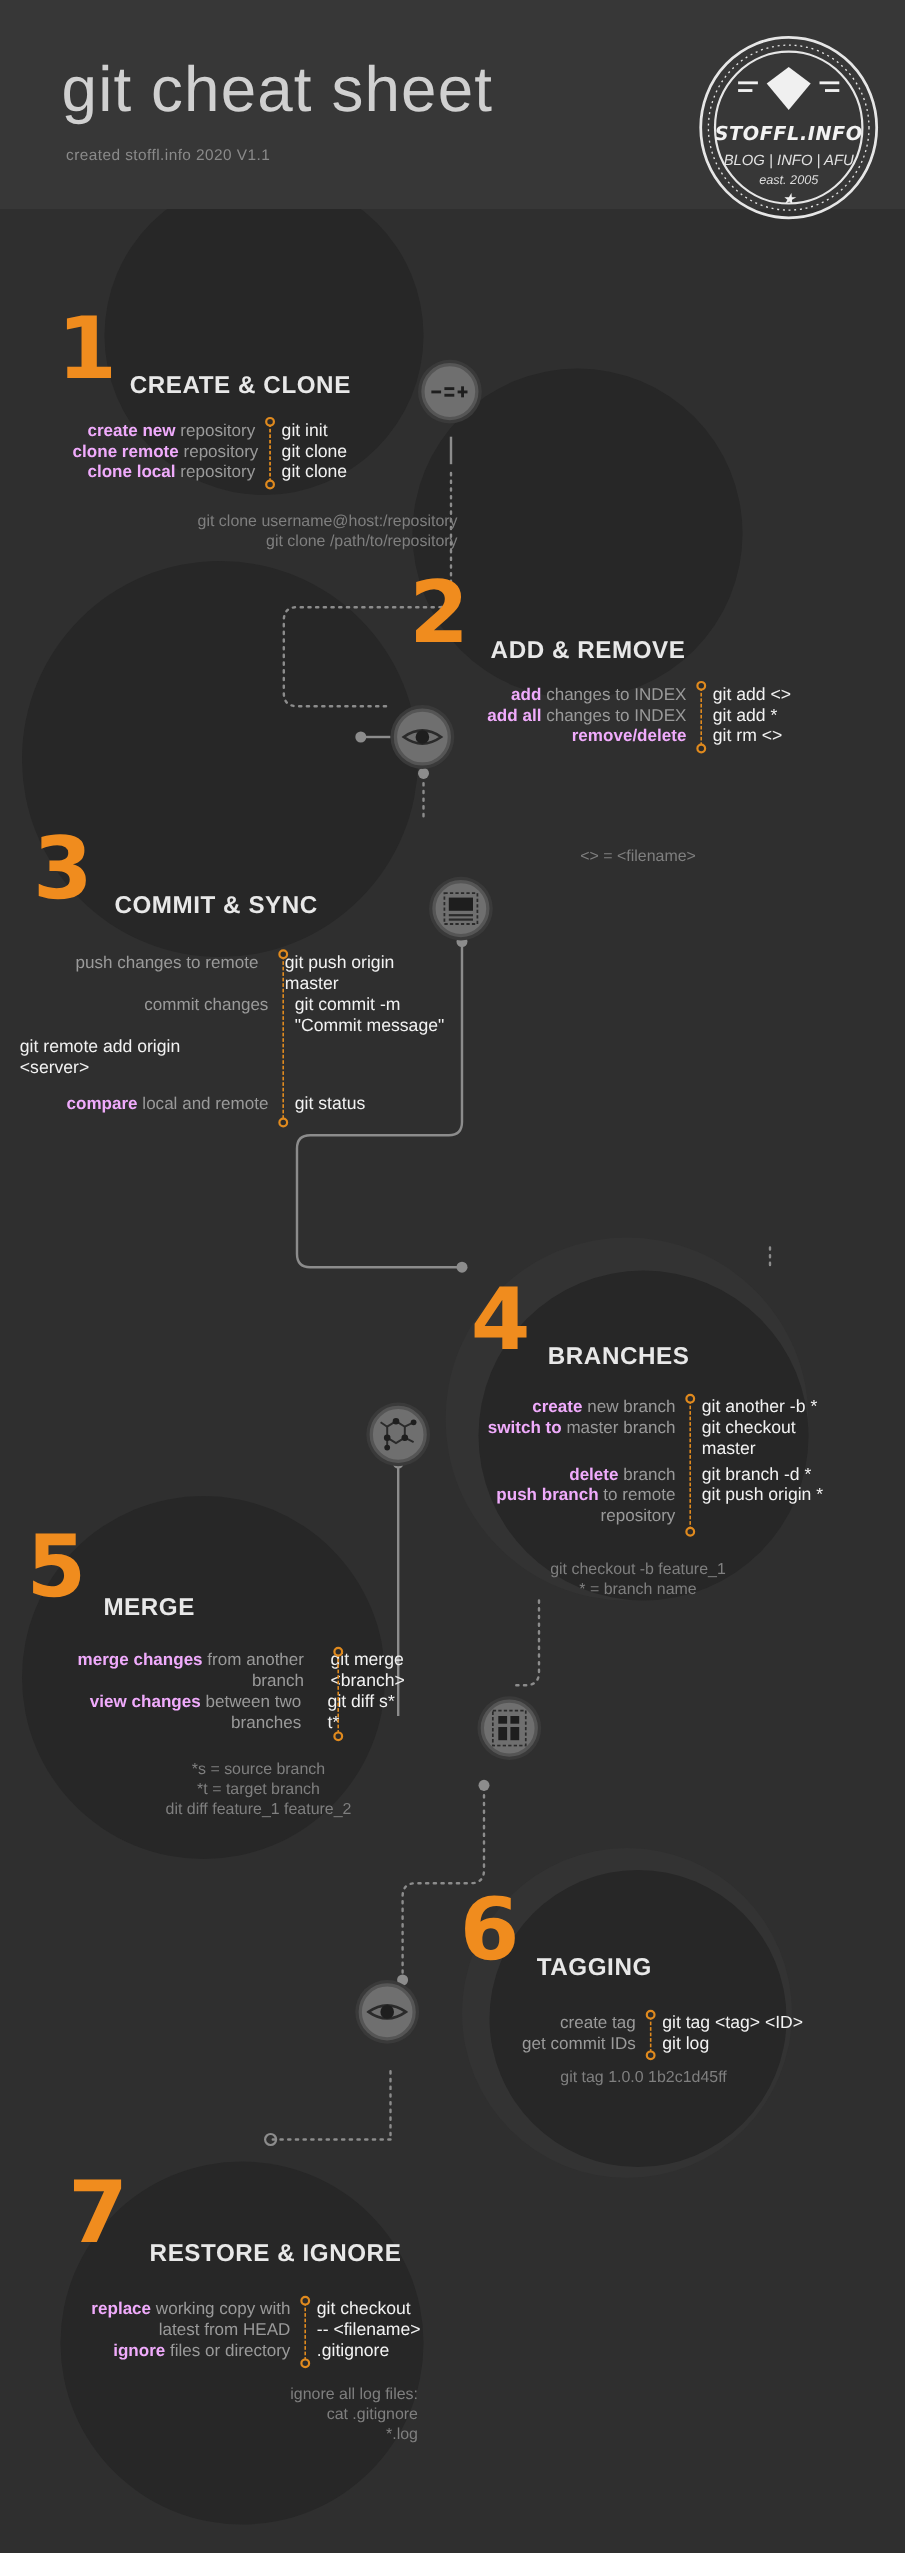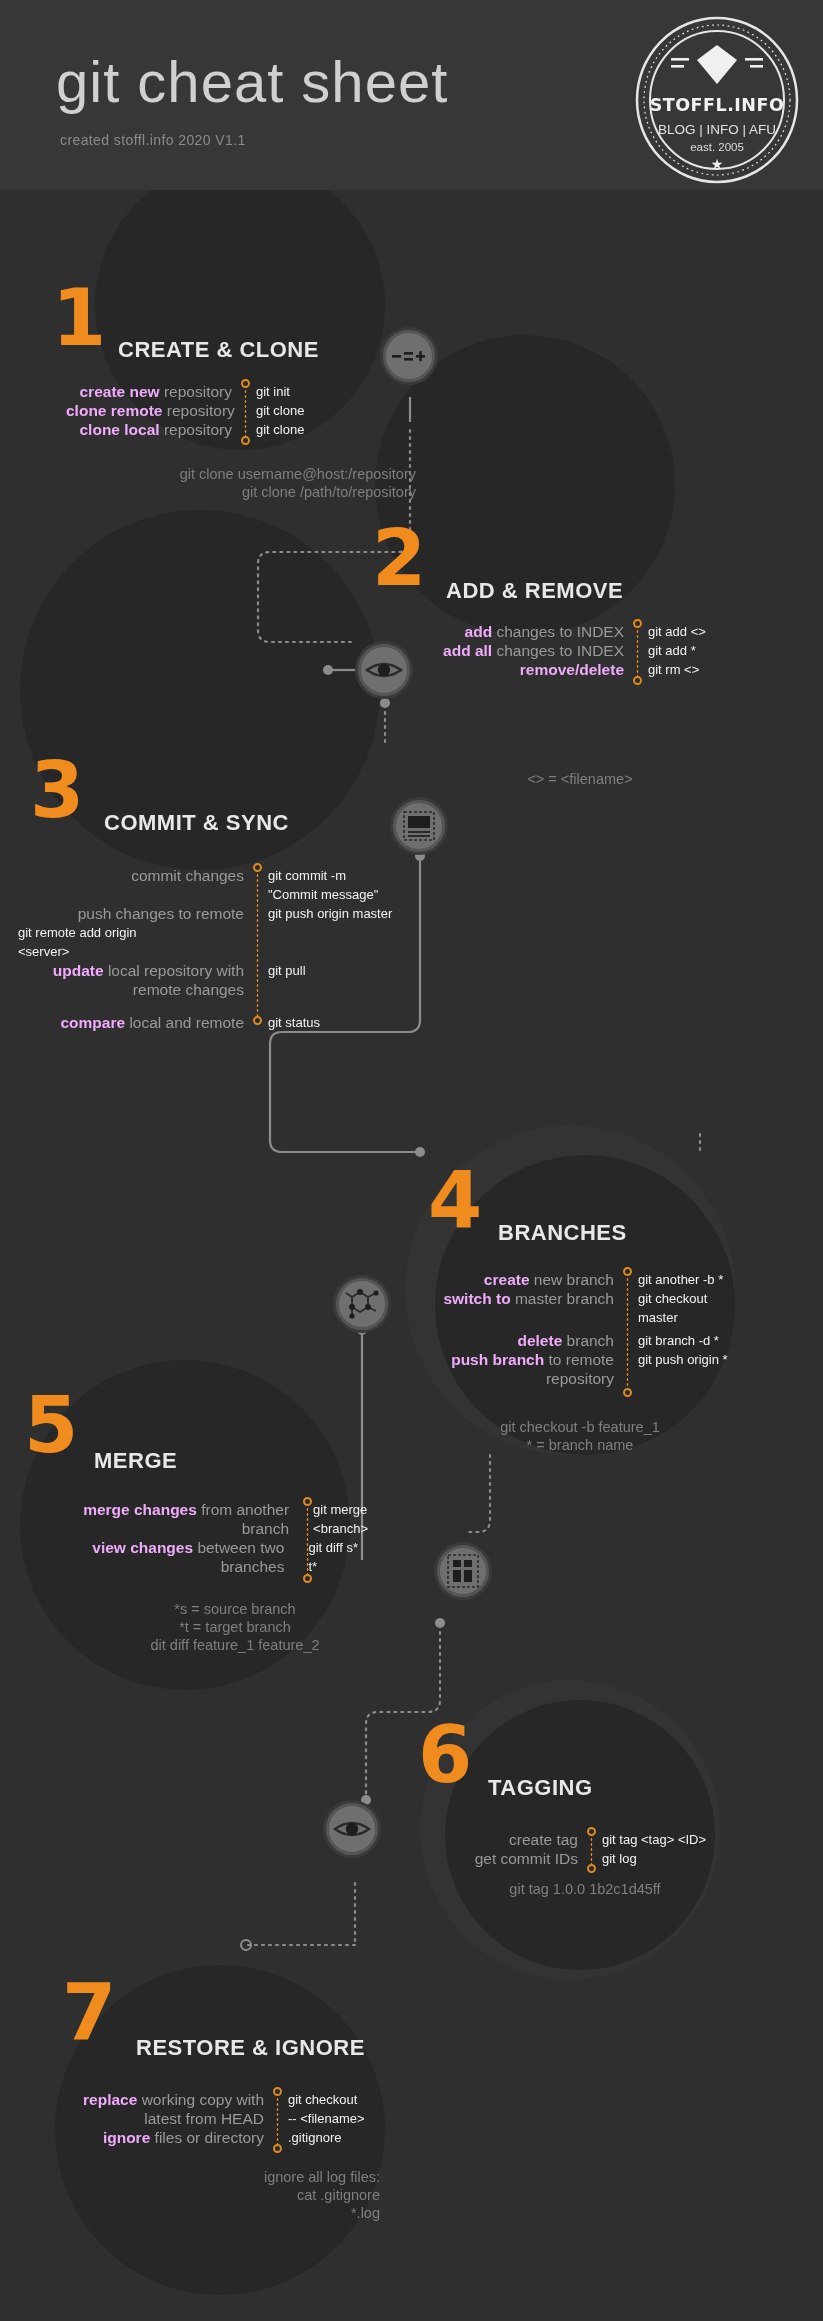--- a/index.html
+++ b/index.html
@@ -45,22 +45,22 @@
     position: absolute;
     left: 60px; top: 132px;
     font-size: 14px;
     color: #8a8a8a;
     letter-spacing: .4px;
   }
 
   
   #logo {
     position: absolute;
-    right: 22px; top: 16px;
-    width: 168px; height: 168px;
+    right: 22px; top: 32px;
+    width: 168px; height: 168px; font-style: italic;
   }
   #logo svg { display: block; }
 
   
   .section { position: absolute; }
   .sec-num {
     position: absolute;
     color: #f08c1e;
     font-weight: bold;
     font-size: 78px;
@@ -82,21 +82,21 @@
   .desc {
     text-align: right;
     font-size: 15.5px;
     line-height: 19px;
     color: #9a9a9a;
     white-space: nowrap;
     padding-right: 12px;
   }
   .desc b { color: #f0abfc; font-weight: bold; }
   .cmd {
-    font-size: 13px;
+    font-size: 16px;
     line-height: 19px;
     color: #f2f2f2;
     white-space: pre-line;
     padding-left: 12px;
   }
   
   .divider {
     position: absolute;
     width: 3px;
     background-image: radial-gradient(#e08a1e 45%, transparent 48%);
@@ -338,36 +338,31 @@
     <div class="sec-num" style="left:30px;  top:760px;">3</div>
     <div class="sec-title" style="left:104px; top:810px;">COMMIT &amp; SYNC</div>
 
     <div class="cmd-table" style="left:6px; top:866px; width:400px;">
       <div style="position:relative;">
         <div class="divider" style="left:250px; top:2px; height:152px;">
           <span class="div-dot top"></span>
           <span class="div-dot bot"></span>
         </div>
         <div class="cmd-row">
+          <div class="desc" style="width:250px;white-space:pre-line;"><span>push changes to remote</span></div>
+          <div class="cmd">git push origin master</div>
+        </div>
+        <div class="cmd-row">
           <div class="desc" style="width:250px;white-space:pre-line;"><span>commit changes</span></div>
           <div class="cmd">git commit -m
 "Commit message"</div>
         </div>
         <div class="cmd-row">
-          <div class="desc" style="width:250px;white-space:pre-line;"><span>push changes to remote</span></div>
-          <div class="cmd">git push origin master</div>
-        </div>
-        <div class="cmd-row">
           <div class="cmd">git remote add origin
 &lt;server&gt;</div>
-        </div>
-        <div class="cmd-row">
-          <div class="desc" style="width:250px;white-space:pre-line;"><b>update</b> <span>local repository with
-remote changes</span></div>
-          <div class="cmd">git pull</div>
         </div>
         <div class="cmd-row" style="margin-top:14px;">
           <div class="desc" style="width:250px;white-space:pre-line;"><b>compare</b> <span>local and remote</span></div>
           <div class="cmd">git status</div>
         </div>
       </div>
     </div>
   </div>
 
   <div class="section">

